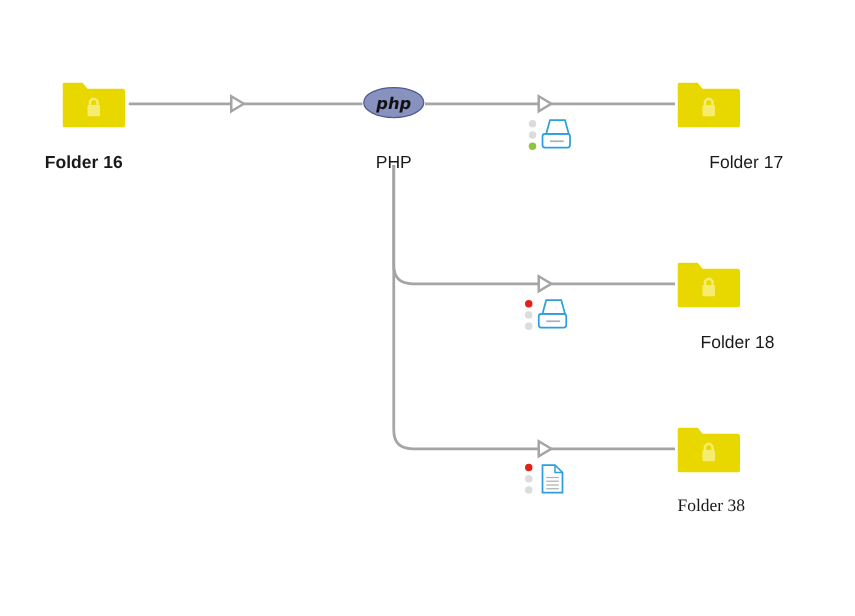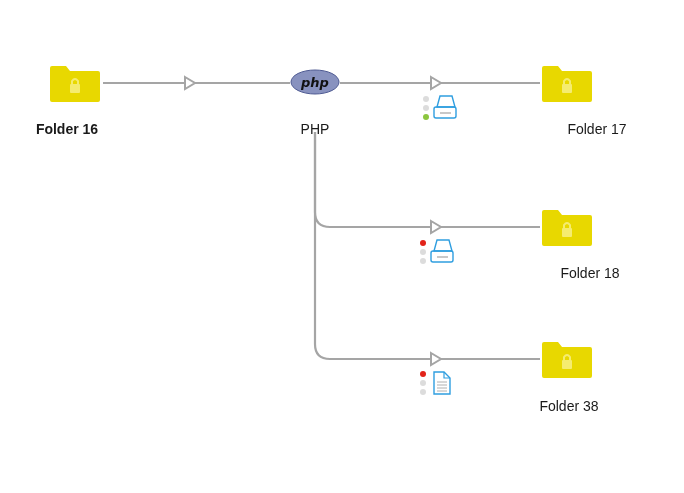--- a/index.html
+++ b/index.html
@@ -105,14 +105,14 @@
   </svg>
   <div class="label" style="left:590px; top:265px;">Folder 18</div>
 </div>
 
 <div>
   <svg class="folder" style="left:542px; top:342px;" viewBox="0 0 50 36">
     <path d="M0,2 Q0,0 2,0 L16,0 L20,5 L48,5 Q50,5 50,7 L50,34 Q50,36 48,36 L2,36 Q0,36 0,34 Z" fill="#e8d800"></path>
     <rect x="20" y="18" width="10" height="9" rx="1" fill="#f5ec70"></rect>
     <path d="M22,18 L22,15 Q25,11 28,15 L28,18" fill="none" stroke="#f5ec70" stroke-width="2"></path>
   </svg>
-  <div class="label" style="left:569px; top:398px;">Folder 38</div>
+  <div class="label" style="left:569px; top:398px;font-family:Liberation Serif, serif;">Folder 38</div>
 </div>
 
 </body></html>

